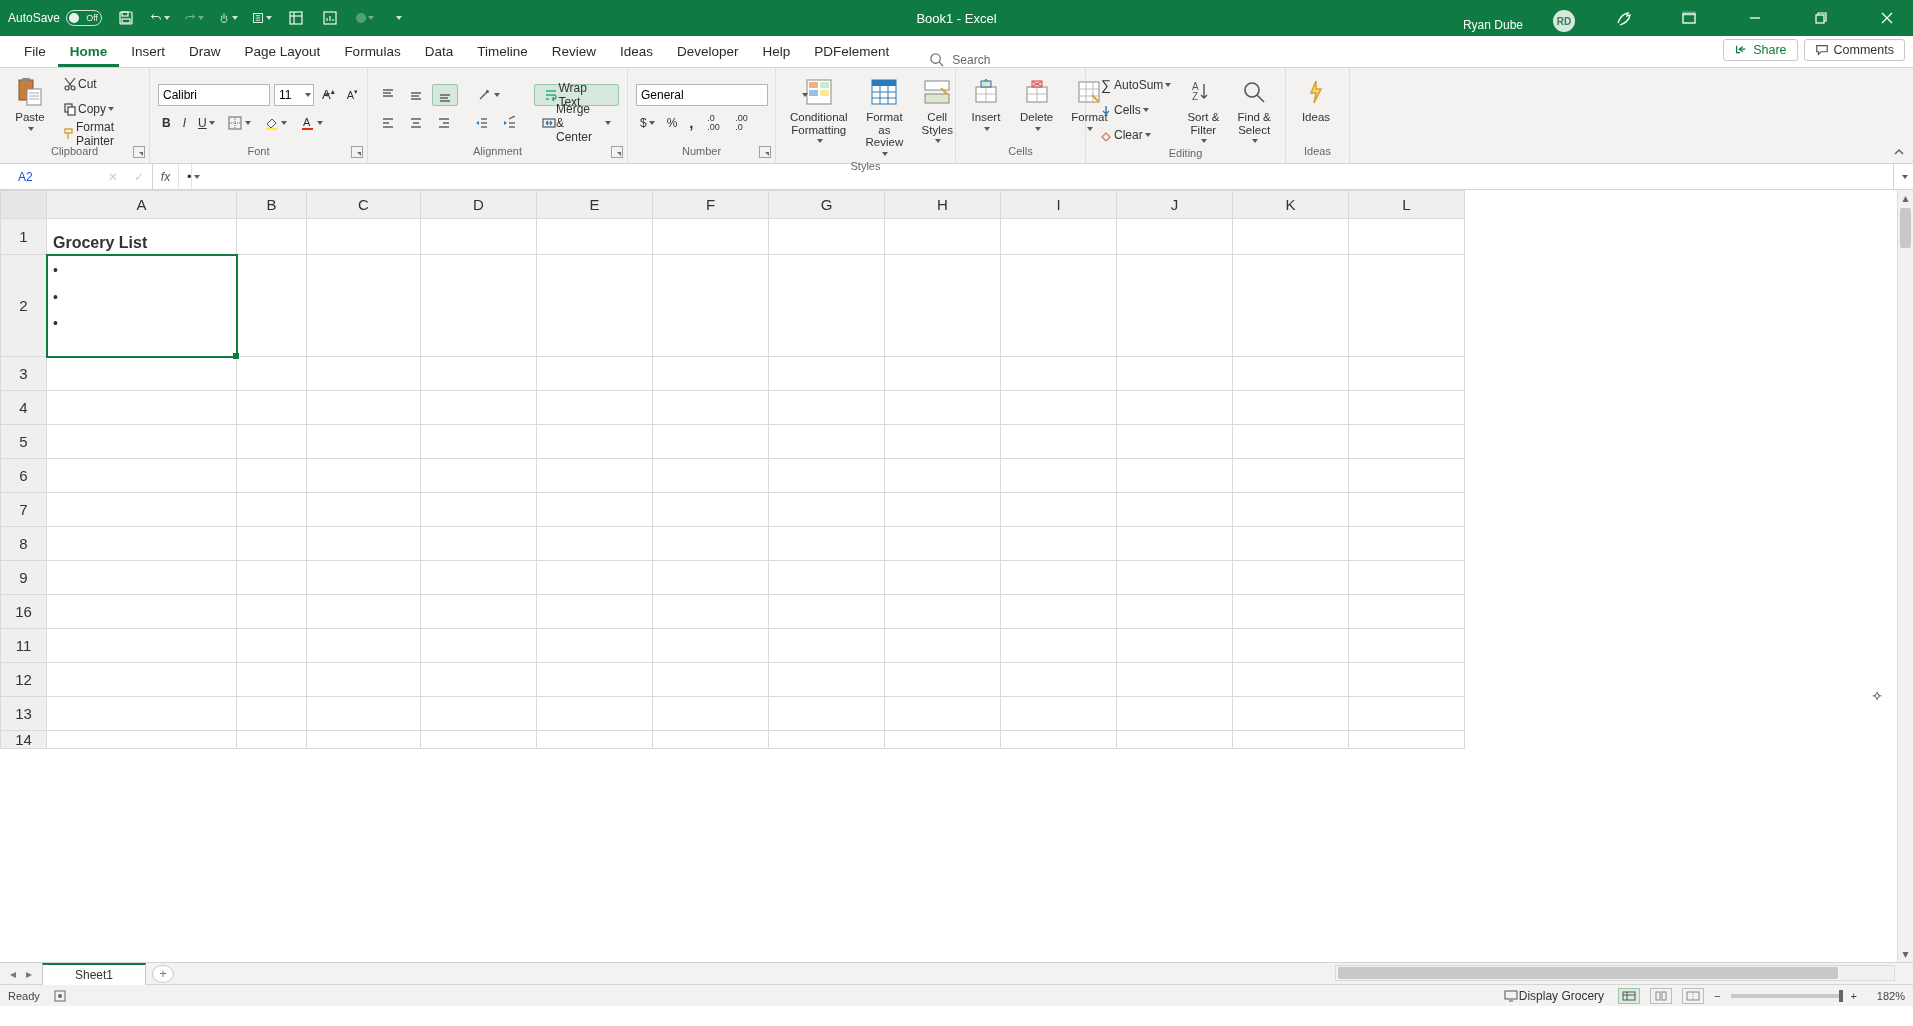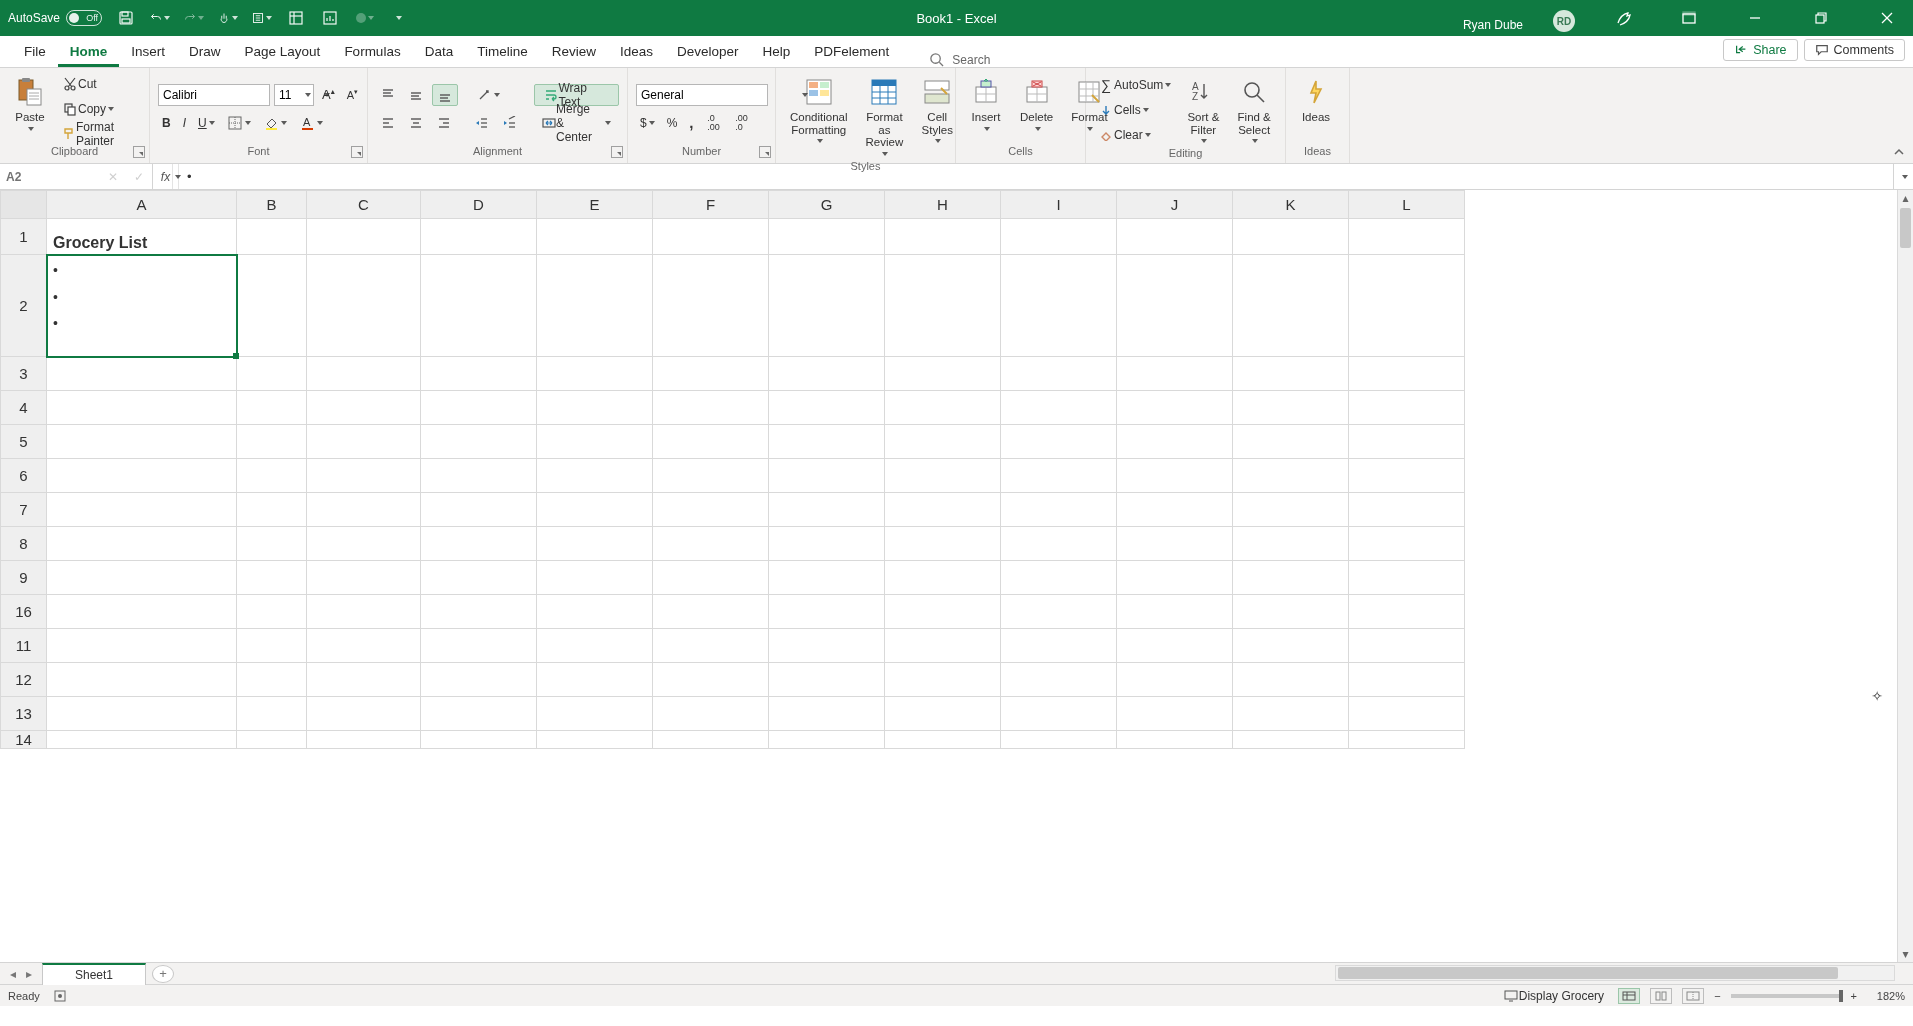--- a/index.html
+++ b/index.html
@@ -46,21 +46,21 @@
 .input-like { background: #fff; border: 1px solid #b6b6b6; height: 22px; display: flex; align-items: center; }
 .input-like input { border: 0; outline: 0; height: 100%; padding: 0 4px; font-size: 12px; background: transparent; }
 .split { display: flex; align-items: center; }
 .split .ddbtn { width: 12px; display: flex; justify-content: center; cursor: pointer; }
 .toggle-active { background: #d6e8dc; border: 1px solid #9bc6a9; }
 .collapse-ribbon { width: 28px; display: flex; align-items: flex-end; justify-content: center; padding-bottom: 4px; cursor: pointer; }
 
 
 .fxrow { height: 26px; border-bottom: 1px solid #d4d4d4; display: flex; align-items: stretch; background: #fff; }
 .namebox { width: 100px; border-right: 1px solid #d4d4d4; display: flex; }
-.namebox input { flex: 1; border: 0; padding: 0 6px; font-size: 12px; color: #737373; outline: 0; font-weight: bold; }
+.namebox input { flex: 1; border: 0; padding: 0 18px; font-size: 12px; color: #1d4ed8; outline: 0; }
 .namebox .dd { width: 16px; border-left: 1px solid #e4e4e4; display: flex; align-items: center; justify-content: center; cursor: pointer; }
 .fxbtns { display: flex; align-items: center; border-right: 1px solid #d4d4d4; }
 .fxbtns .b { width: 26px; height: 100%; display: flex; align-items: center; justify-content: center; color: #888; cursor: pointer; }
 .fxrow .fxlabel { width: 26px; display: flex; align-items: center; justify-content: center; font-style: italic; color: #555; border-right: 1px solid #e4e4e4; }
 .fxrow .fxinput { flex: 1; padding: 0 8px; display: flex; align-items: center; font-size: 13px; }
 .fxrow .expand { width: 20px; border-left: 1px solid #d4d4d4; display: flex; align-items: center; justify-content: center; cursor: pointer; }
 
 
 .sheet-area { position: relative; height: 772px; background: #fff; }
 .grid { position: absolute; inset: 0; overflow: hidden; }

